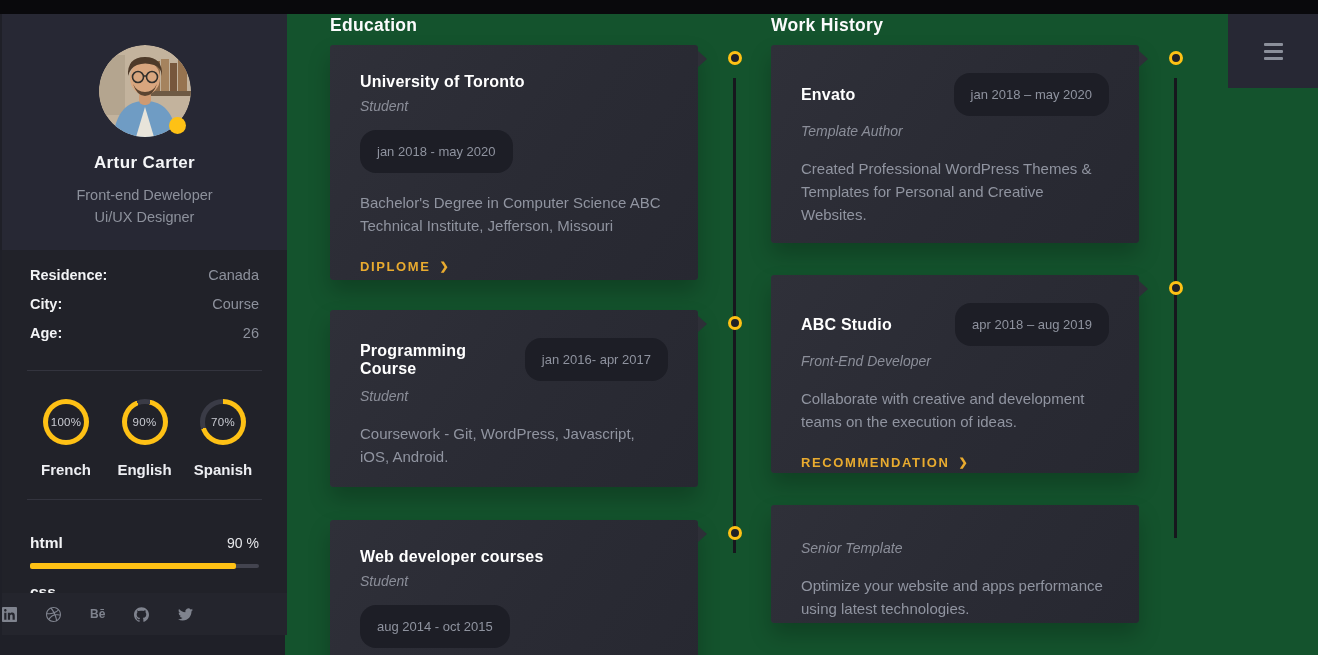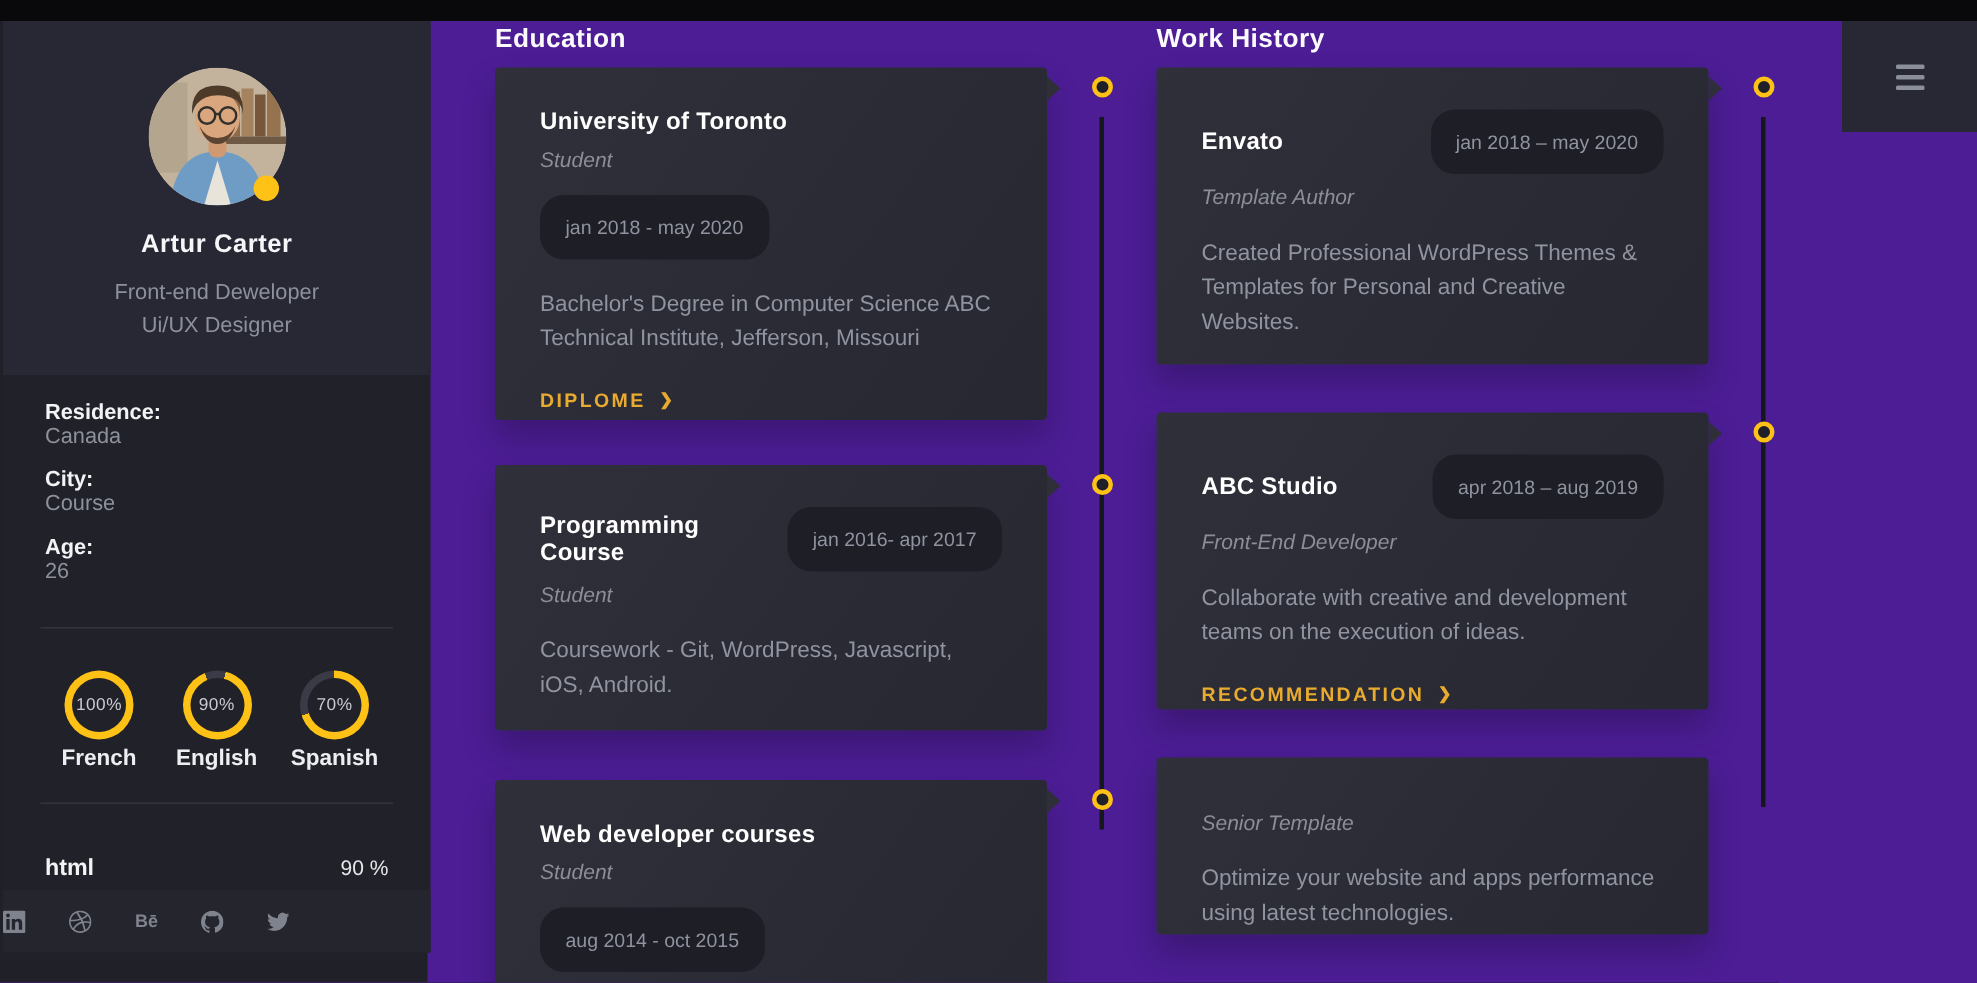--- a/index.html
+++ b/index.html
@@ -14,49 +14,49 @@
   
   .sidebar{position:absolute;left:2px;top:14px;width:285px;height:621px;background:#212229;z-index:20;}
   .profile{background:#272834;height:236px;text-align:center;}
   .avatar-wrap{position:relative;width:92px;height:92px;margin:0 auto;top:31px;}
   .avatar{width:92px;height:92px;border-radius:50%;overflow:hidden;display:block;}
   .status-dot{position:absolute;left:70px;top:72px;width:17px;height:17px;border-radius:50%;background:#fec115;}
   .person-name{margin:47px 0 0;font-size:17px;font-weight:bold;color:#f5f6f8;letter-spacing:.4px;}
   .person-roles{margin-top:11px;font-size:14.5px;line-height:22px;color:#8d919c;}
 
   .info{padding:17px 28px 6px;}
-  .info-row{display:flex;justify-content:space-between;margin:0 0 13px;font-size:14.5px;flex-direction:column;}
+  .info-row{display:flex;justify-content:space-between;margin:0 0 13px;font-size:14.5px;}
   .info-row .lbl{color:#f2f3f5;font-weight:bold;}
   .info-row .val{color:#8d919c;}
   .divider{border:none;border-top:1px solid #33343e;margin:10px 25px;}
 
   .langs{display:flex;justify-content:space-between;padding:18px 26px 0;}
   .lang{width:76px;text-align:center;}
   .ring{width:46px;height:46px;border-radius:50%;position:relative;margin:0 auto;background:#fec115;}
   .ring::before{content:"";position:absolute;inset:5px;border-radius:50%;background:#212229;}
   .ring .pct{position:absolute;inset:0;display:flex;align-items:center;justify-content:center;
     font-size:11.5px;color:#c9cbd2;letter-spacing:.3px;}
-  .lang-label{margin-top:4px;font-size:15px;font-weight:600;color:#edeef2;}
+  .lang-label{margin-top:16px;font-size:15px;font-weight:600;color:#edeef2;}
 
   .skills{padding:24px 28px 0;}
   .skill-row{display:flex;justify-content:space-between;align-items:baseline;}
   .skill-row .s-lbl{font-size:15.5px;font-weight:bold;color:#f2f3f5;}
   .skill-row .s-val{font-size:14px;color:#e6e7ea;}
   .bar{margin-top:12px;height:4px;background:#43444f;border-radius:2px;position:relative;}
   .bar-fill{position:absolute;left:0;top:-1px;height:6px;background:#fec115;border-radius:2px;}
   .skill-clip{margin-top:15px;}
 
   .side-footer{position:absolute;left:0;bottom:0;width:285px;height:42px;background:#24252d;
     display:flex;align-items:center;justify-content:flex-start;gap:29px;z-index:5;}
   .soc{width:15px;height:15px;display:inline-flex;cursor:pointer;}
   .soc svg{width:15px;height:15px;fill:#7f838e;}
   .soc-behance{font-size:12px;font-weight:bold;color:#7f838e;line-height:15px;}
 
   
-  .main{position:absolute;left:285px;top:14px;width:1033px;height:641px;background:#4c1d95;}
+  .main{position:absolute;left:285px;top:14px;width:1033px;height:641px;background:#14532d;}
   .rail{position:absolute;width:3px;background:#16171d;z-index:1;}
   .rail-edu{left:448px;top:64px;height:475px;}
   .rail-work{left:889px;top:64px;height:460px;}
 
   .column{position:absolute;top:0;width:368px;}
   .col-edu{left:45px;}
   .col-work{left:486px;}
   .section-title{margin:0;padding-top:1px;font-size:17.5px;font-weight:bold;color:#fbfbfc;letter-spacing:.3px;height:30px;}
 
   .card{position:relative;background:linear-gradient(125deg,#2f3039 0%,#2a2b34 55%,#272831 100%);

